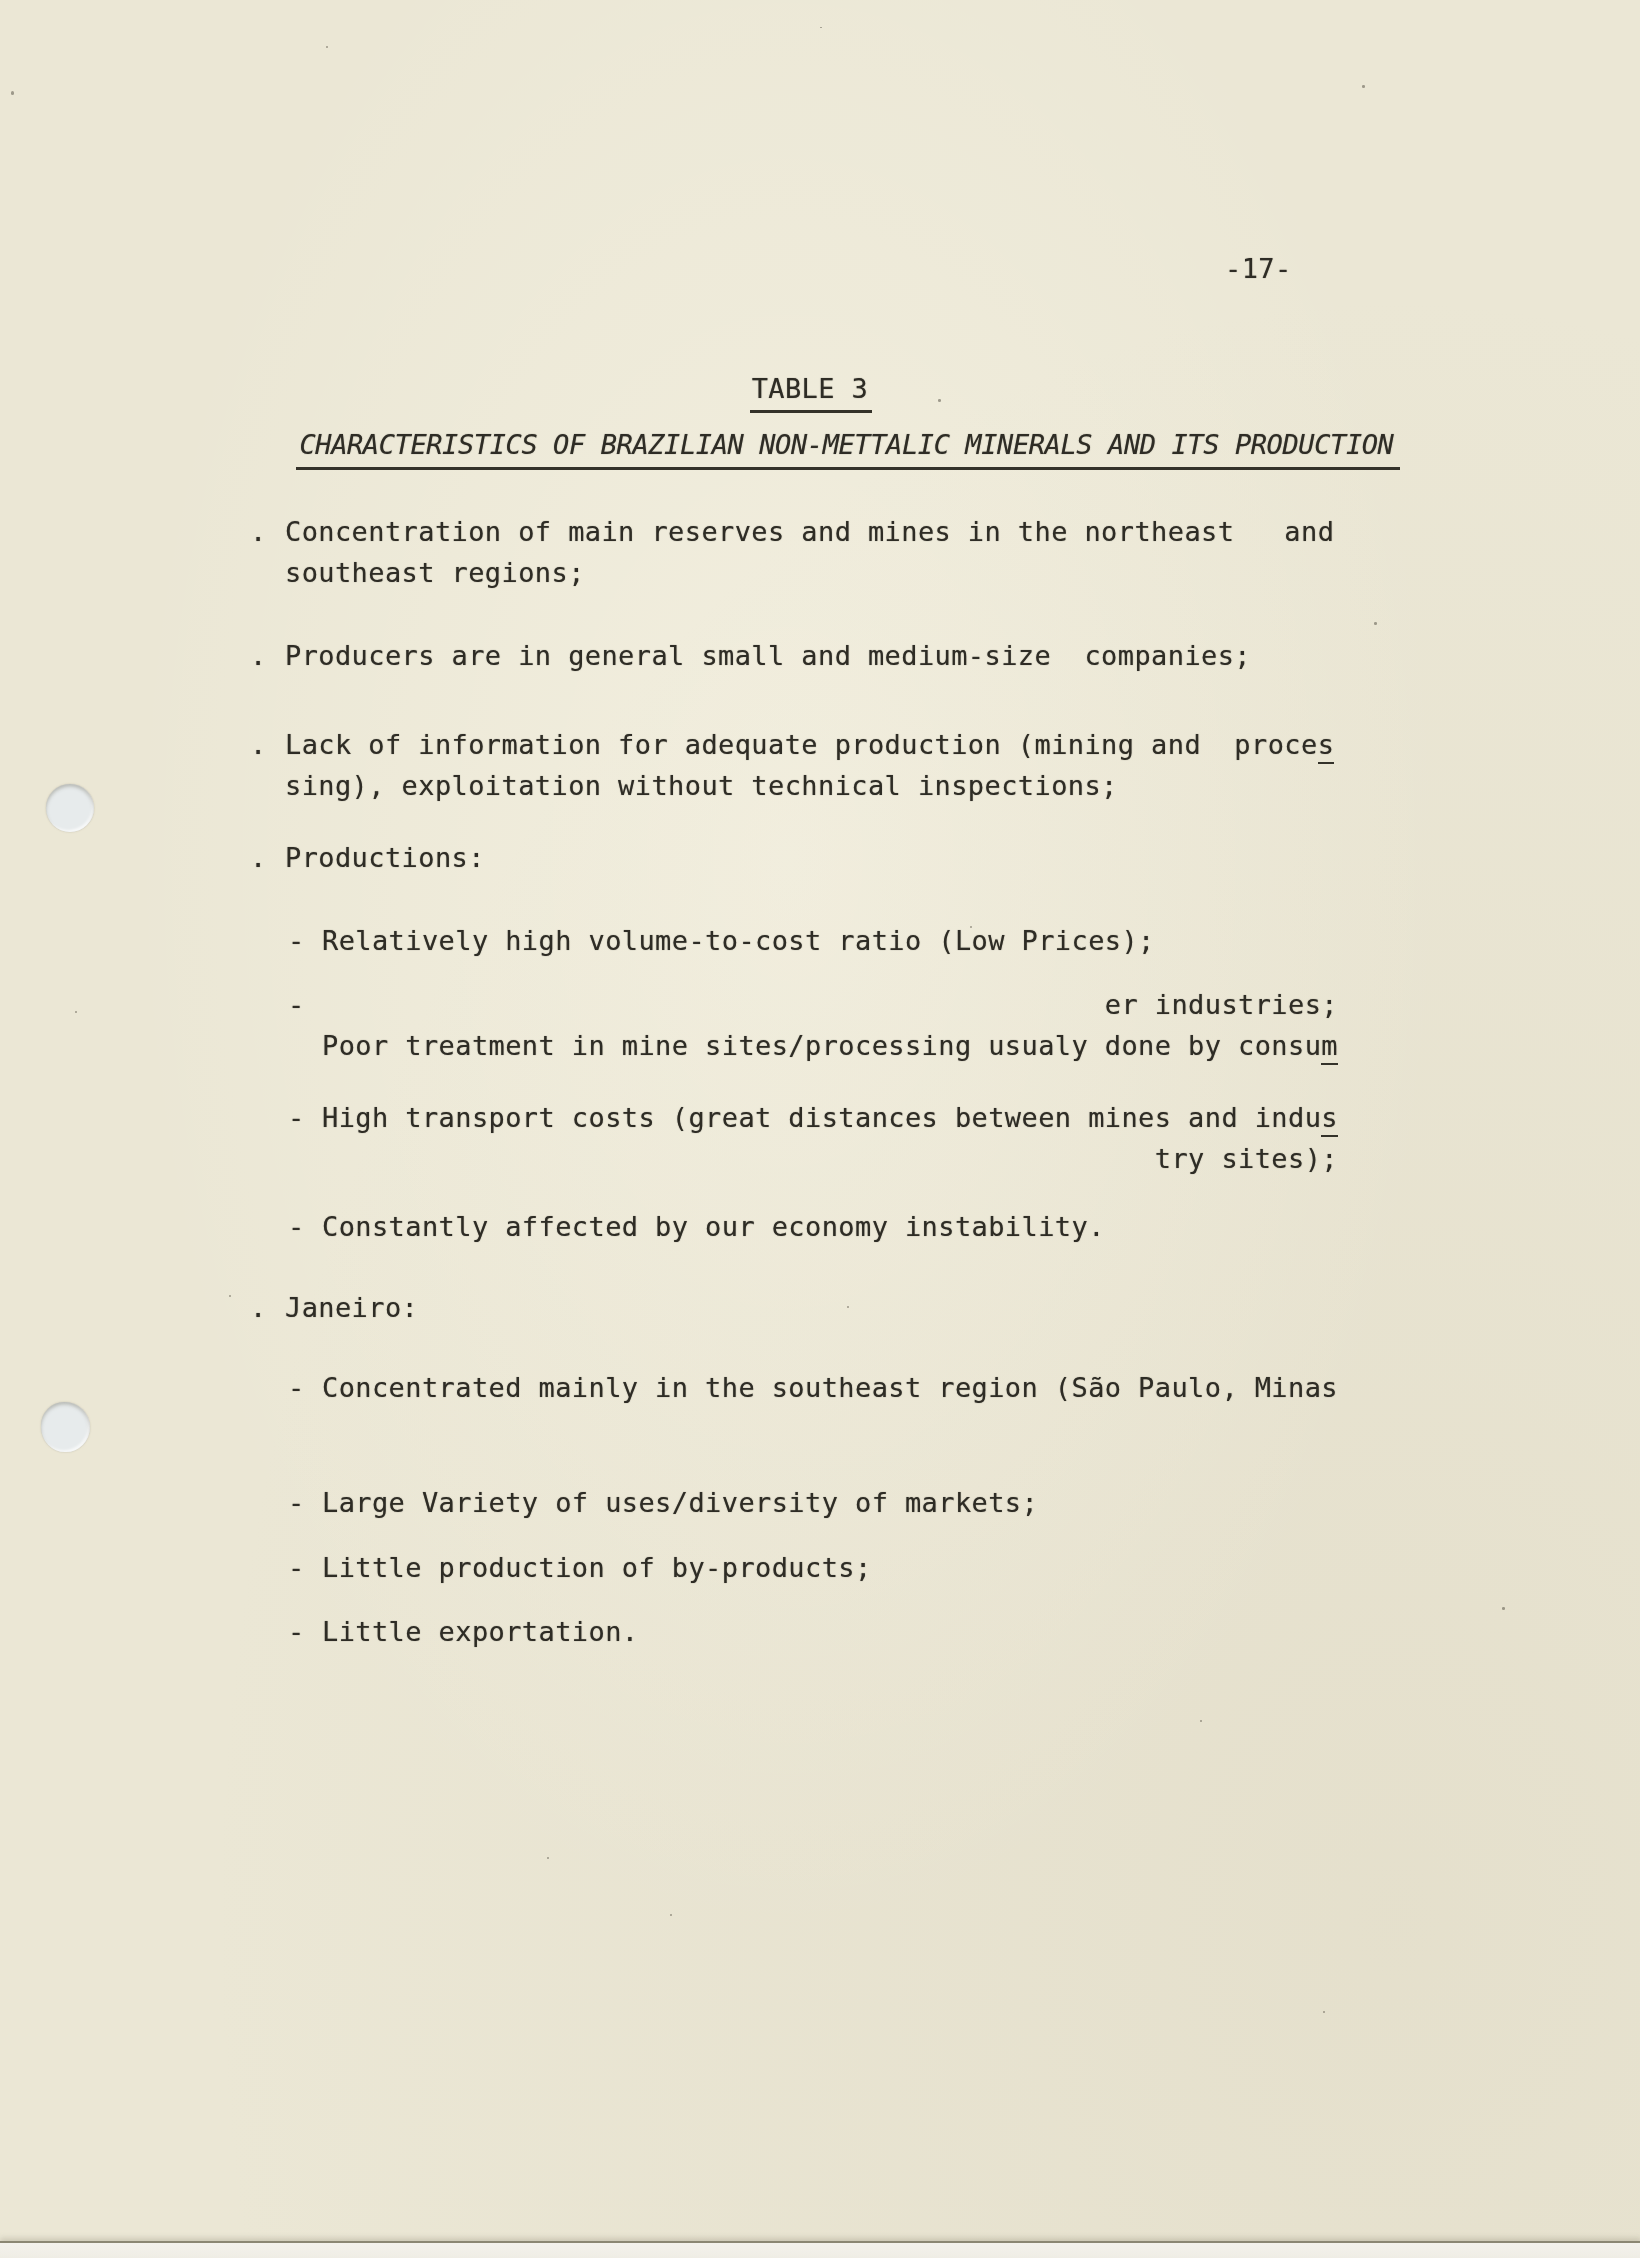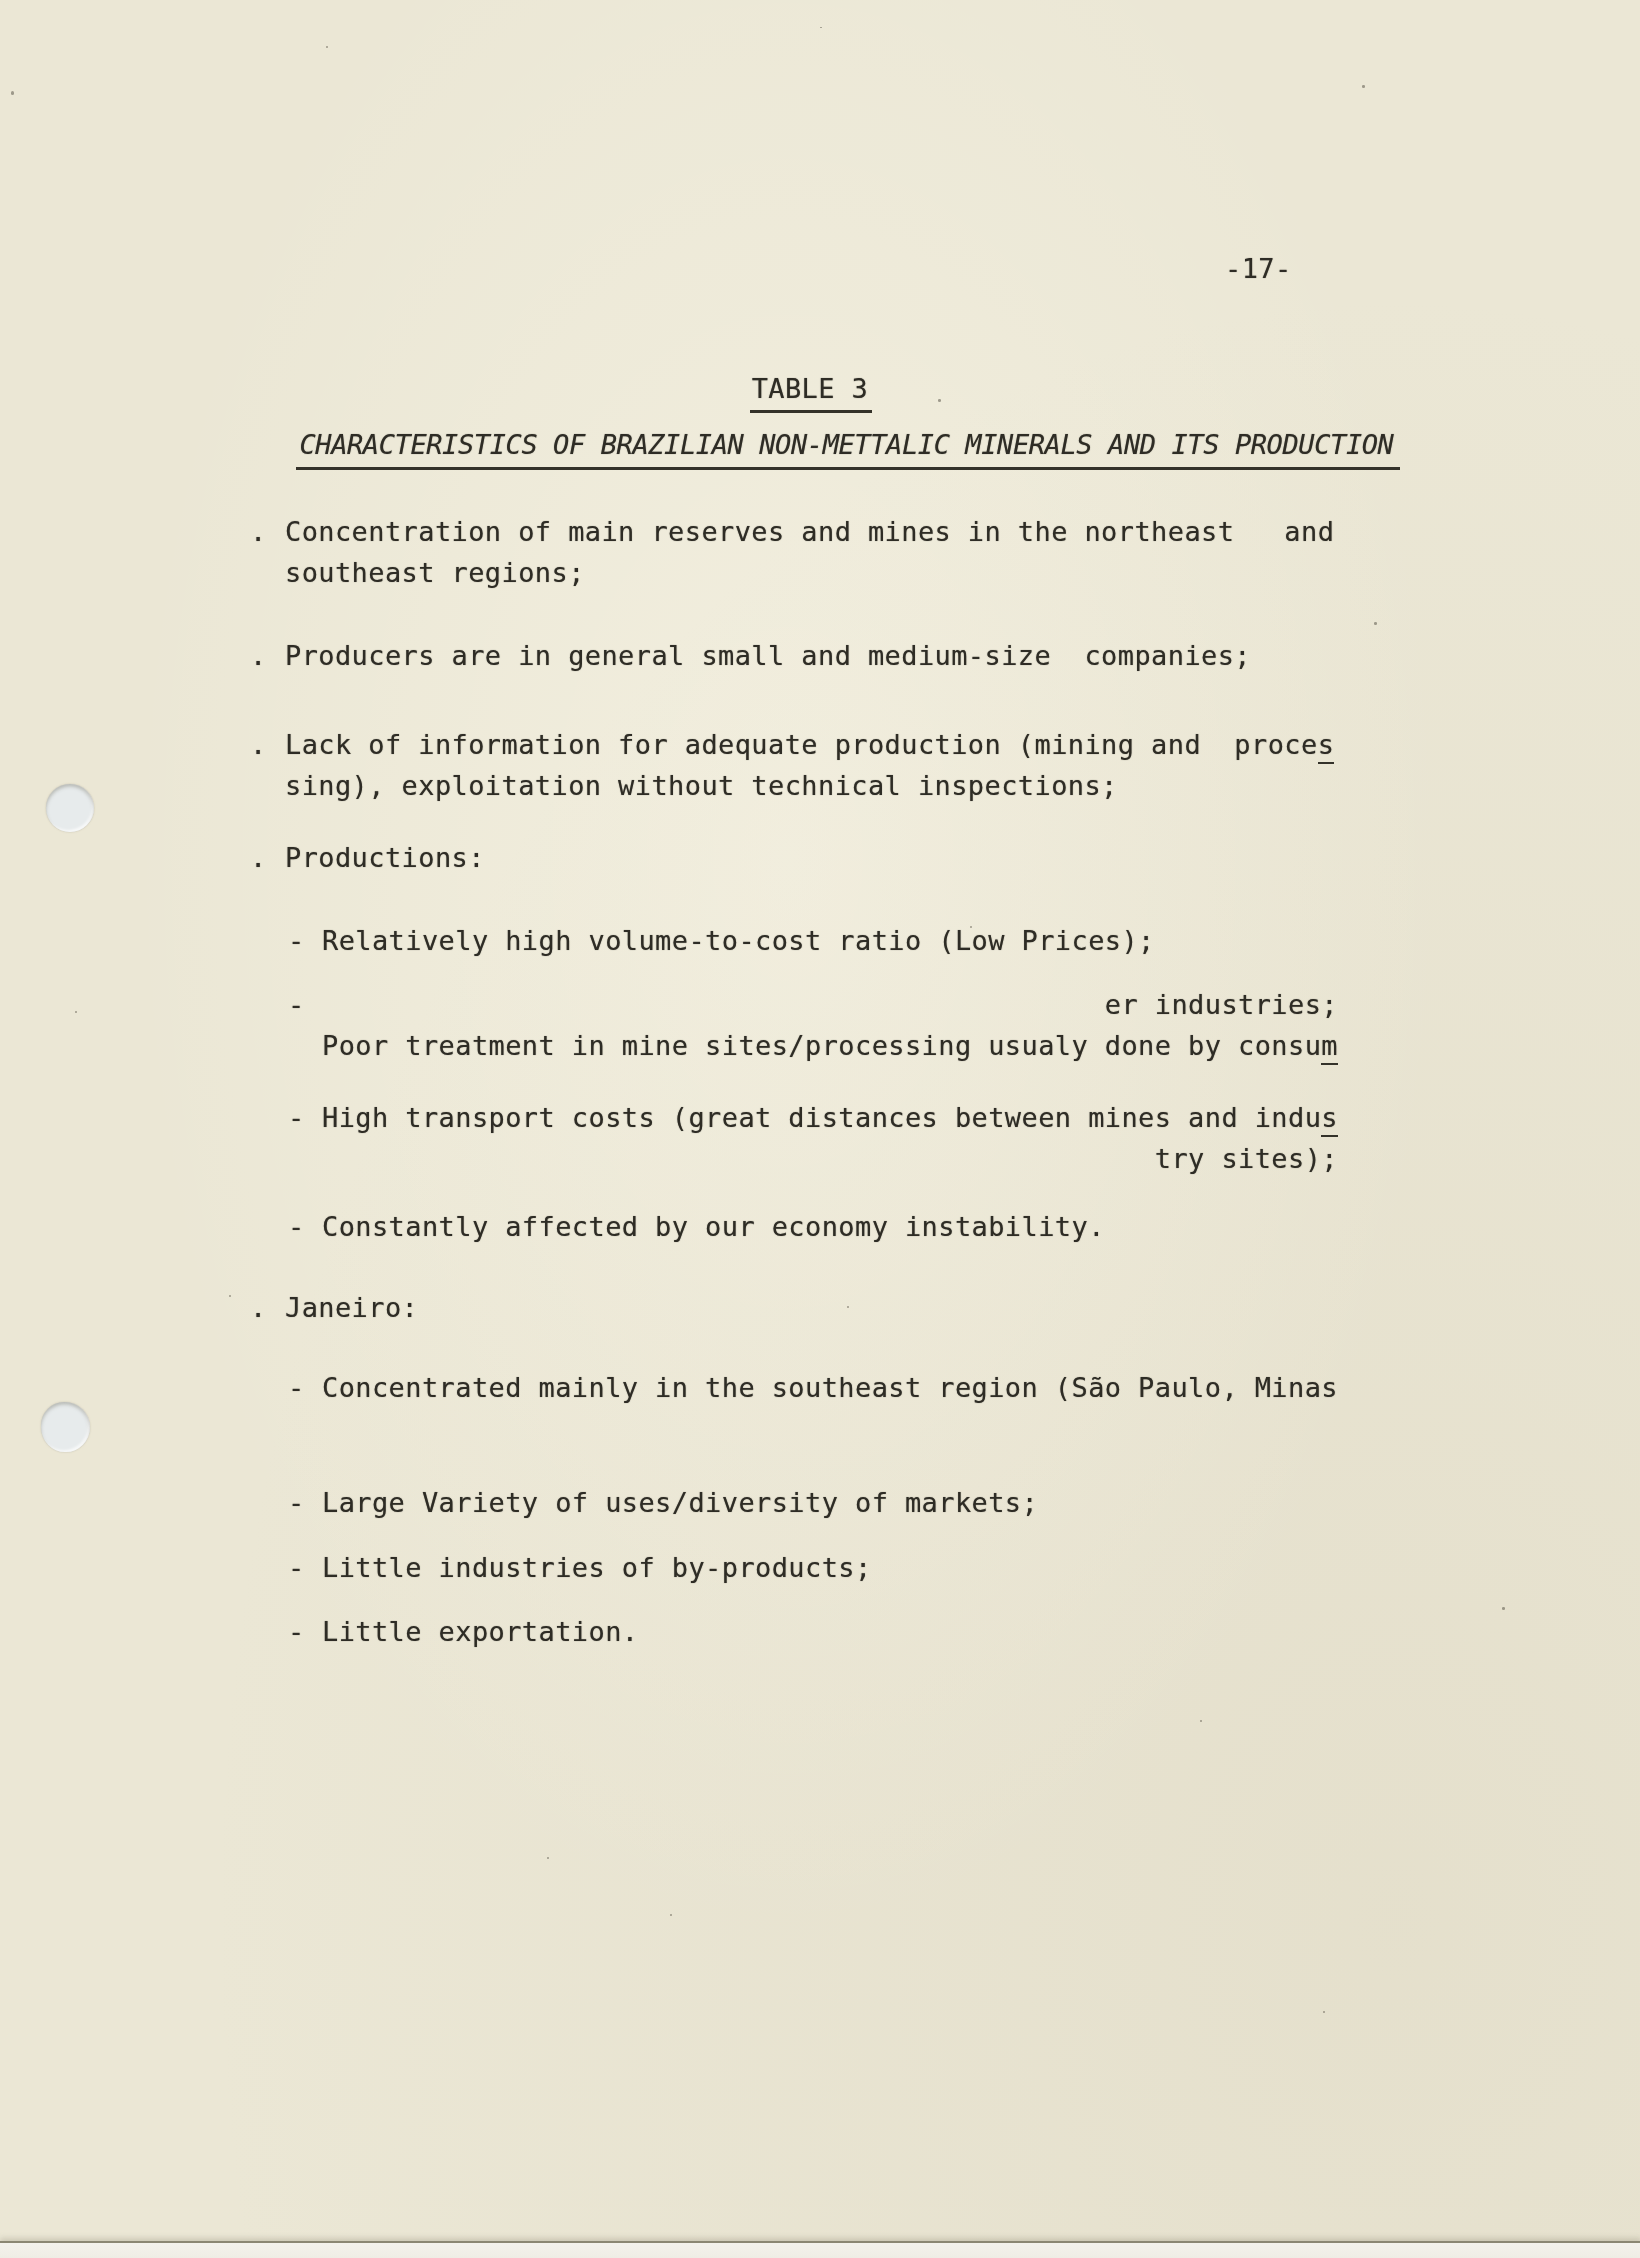--- a/index.html
+++ b/index.html
@@ -159,21 +159,21 @@
       <div class="item dash" style="top: 1367px;">
         <span class="marker">-</span>
         <div class="line">Concentrated mainly in the southeast region (São Paulo, Minas</div>
       </div>
       <div class="item dash" style="top: 1482px;">
         <span class="marker">-</span>
         <div class="line">Large Variety of uses/diversity of markets;</div>
       </div>
       <div class="item dash" style="top: 1547px;">
         <span class="marker">-</span>
-        <div class="line">Little industries of by-products;</div>
+        <div class="line">Little production of by-products;</div>
       </div>
       <div class="item dash" style="top: 1611px;">
         <span class="marker">-</span>
         <div class="line">Little exportation.</div>
       </div>
     </div>
 
   <div class="punch-hole hole-1"></div>
   <div class="punch-hole hole-2"></div>
 

